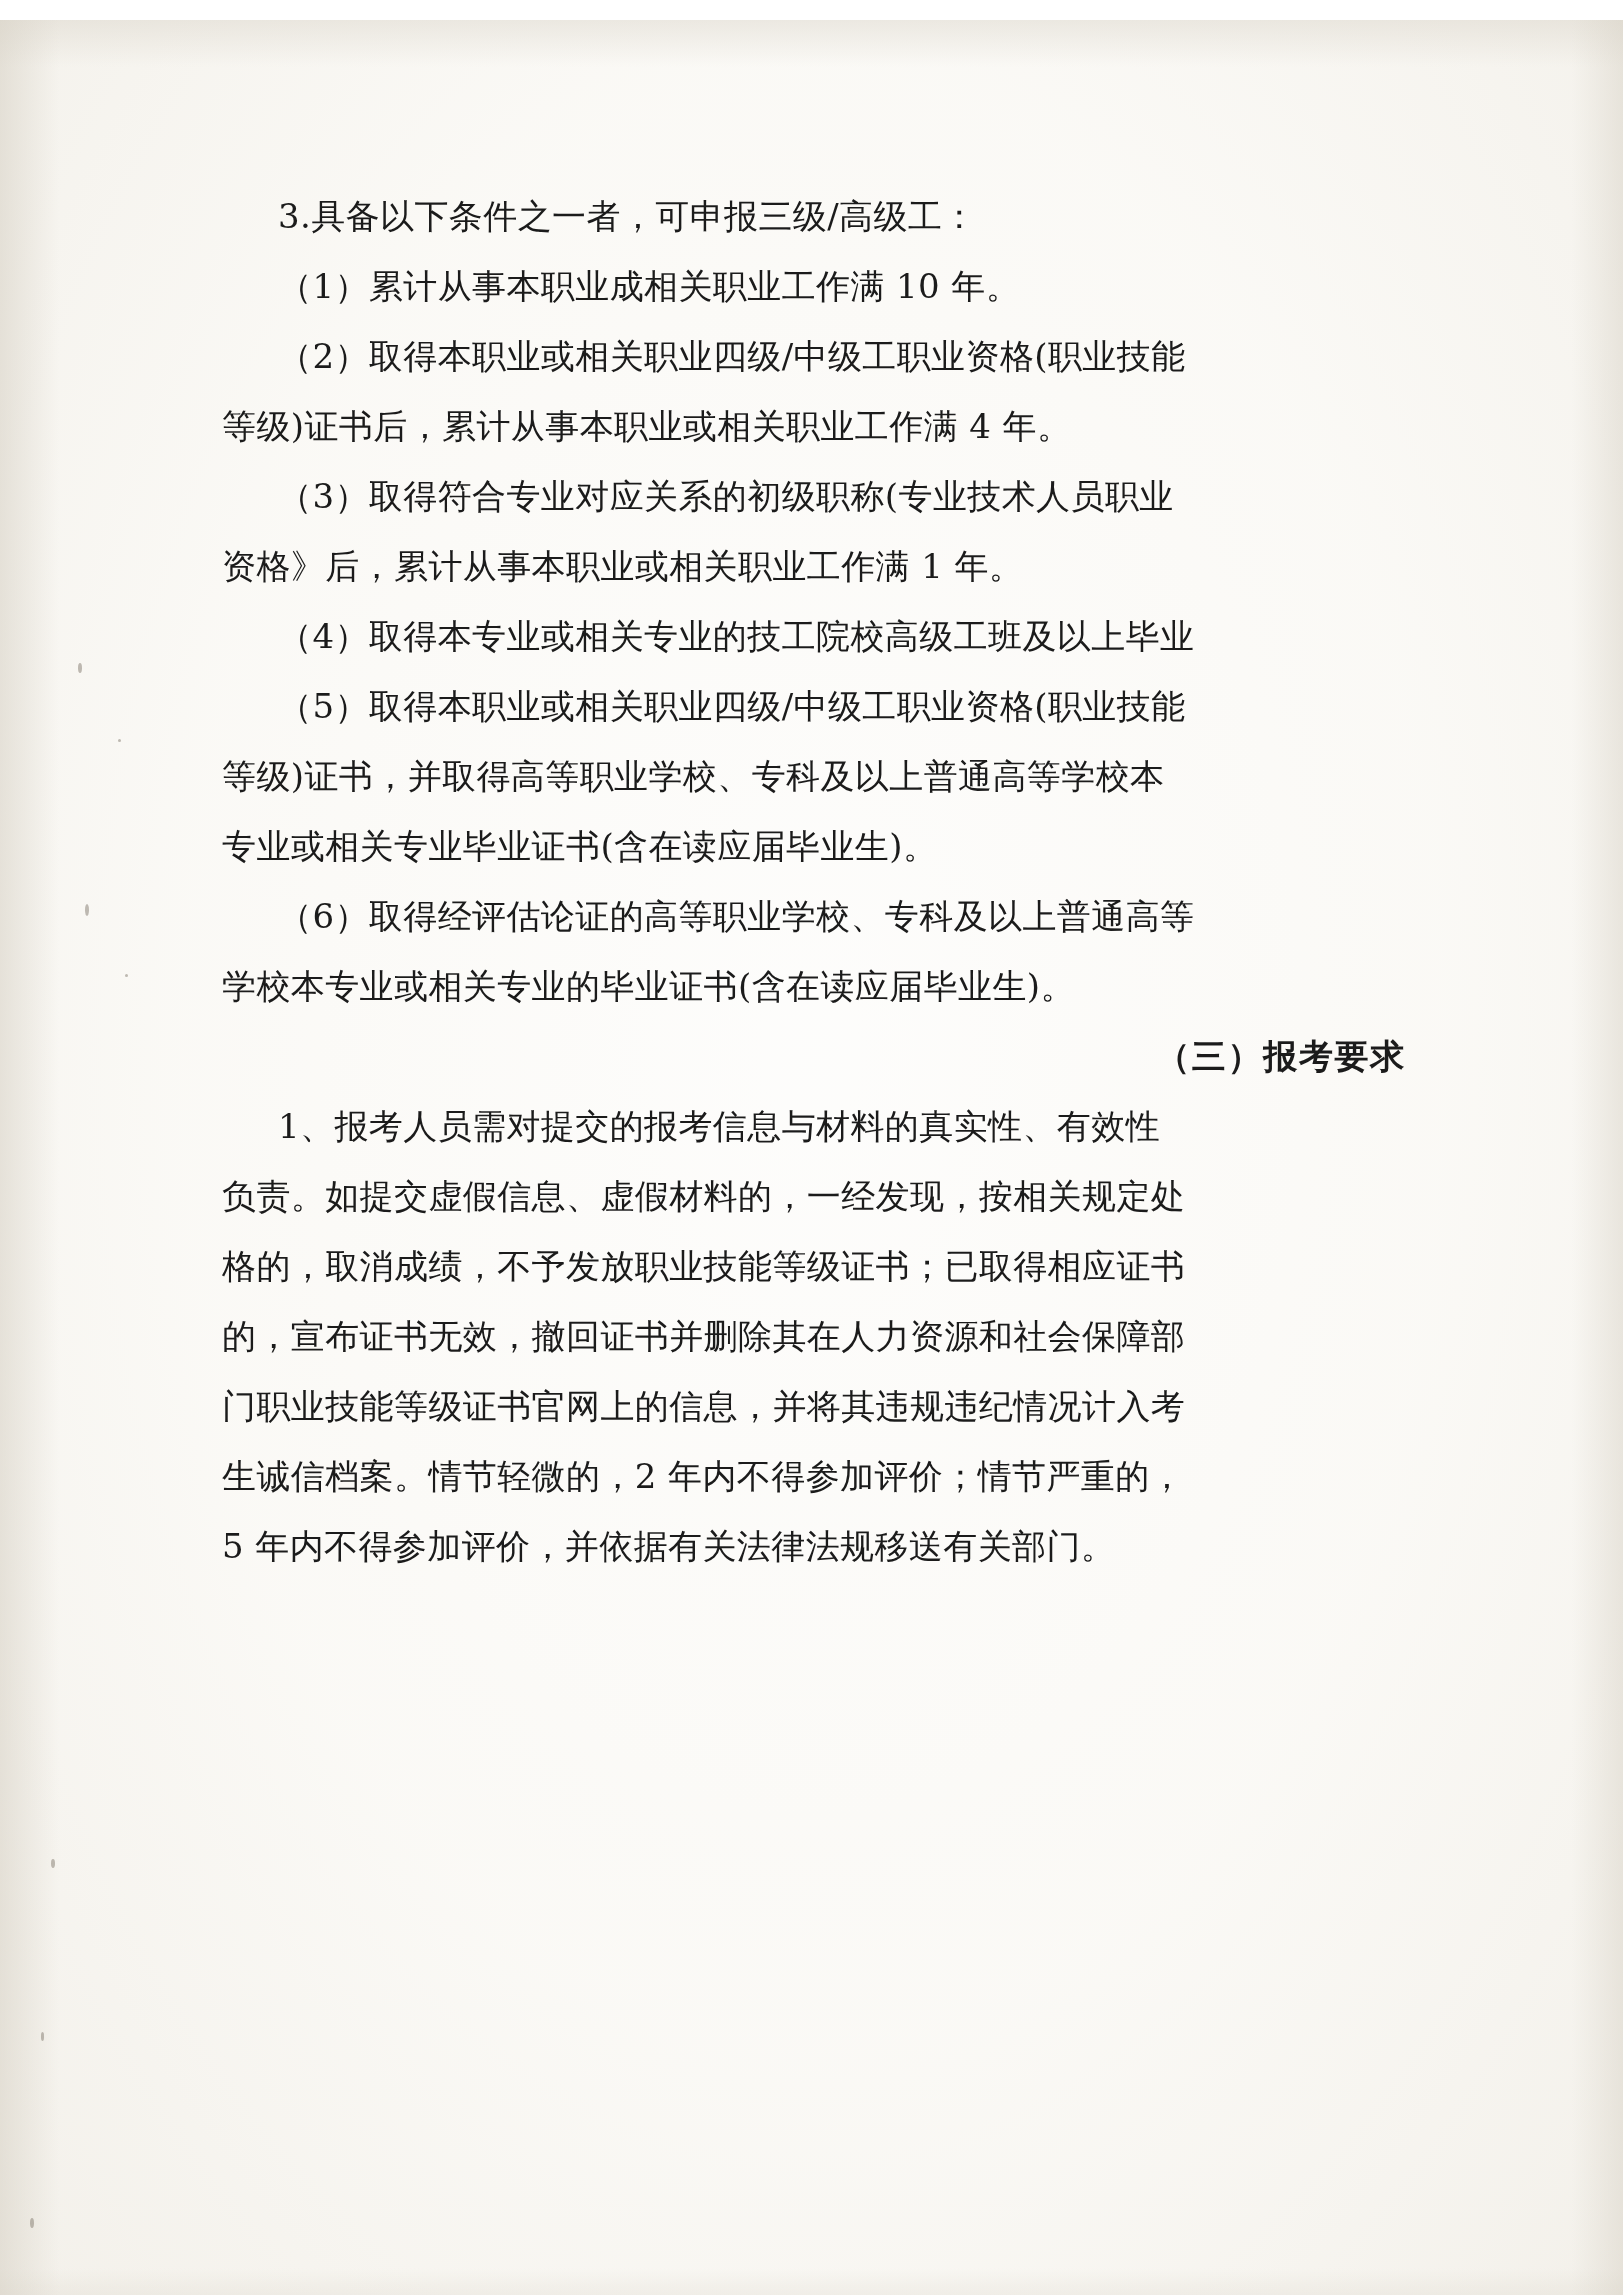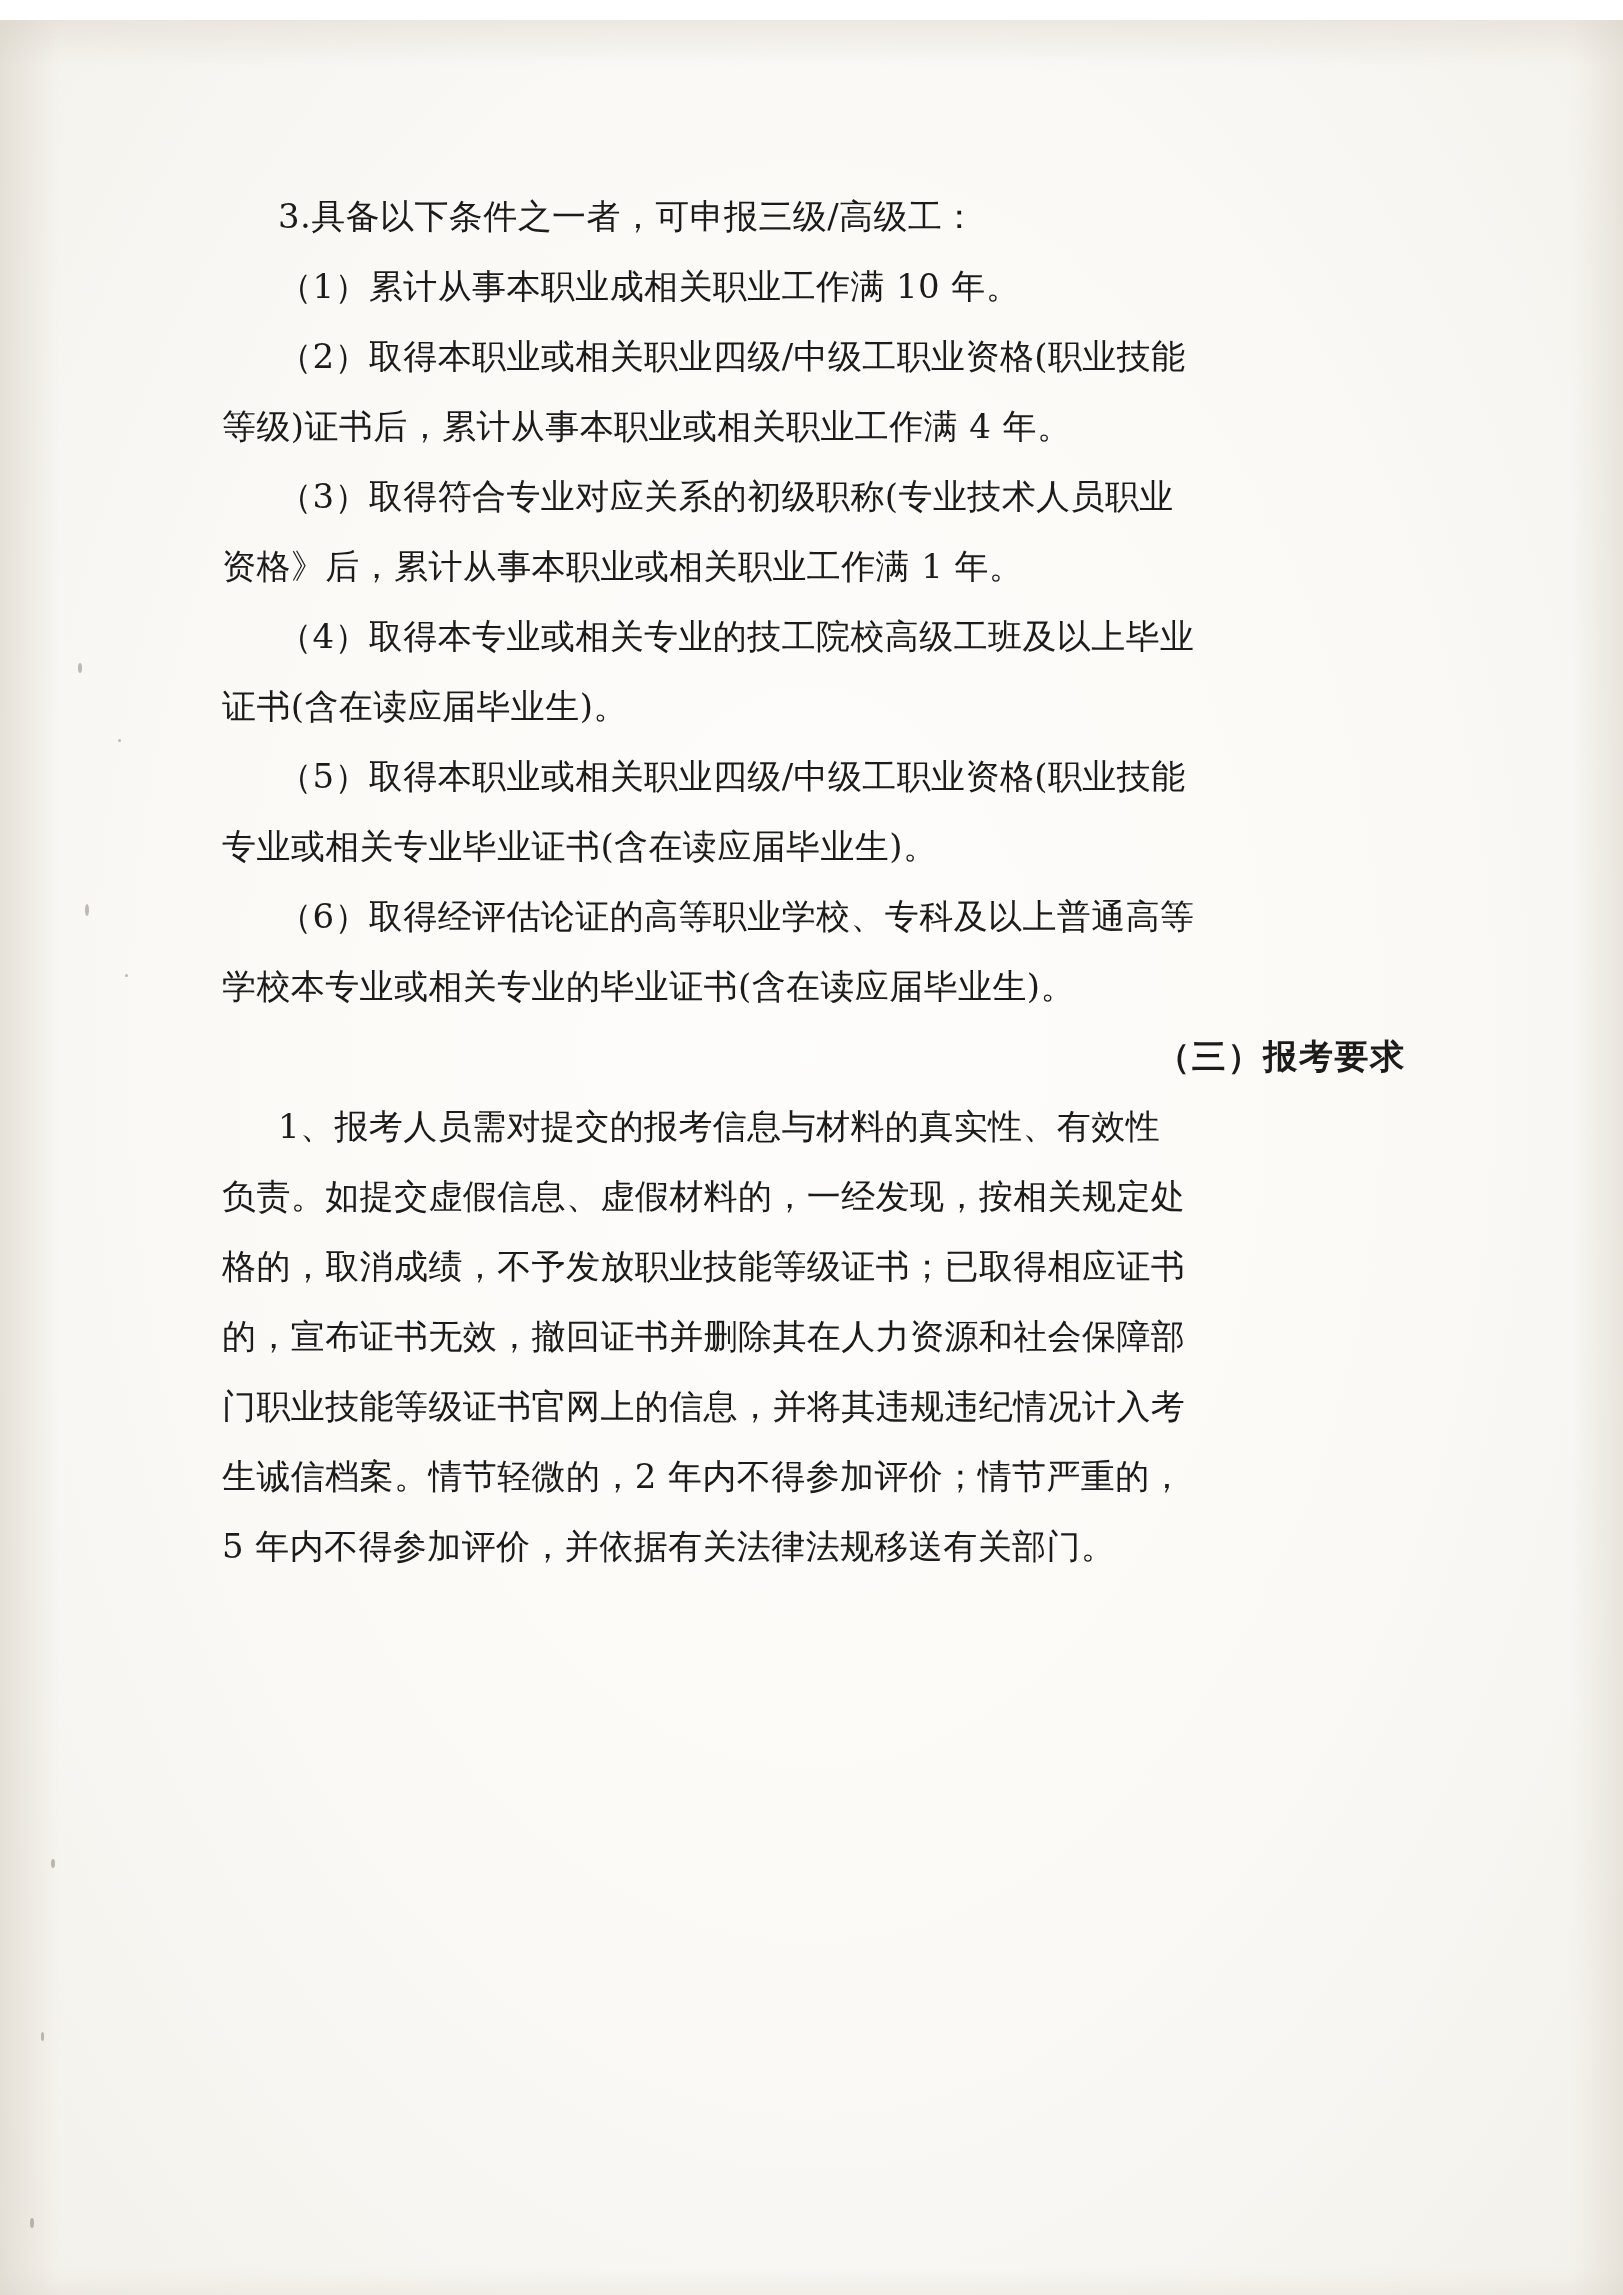--- a/index.html
+++ b/index.html
@@ -92,23 +92,23 @@
 
     <p class="line indent">（1）累计从事本职业成相关职业工作满 10 年。</p>
 
     <p class="line indent">（2）取得本职业或相关职业四级/中级工职业资格(职业技能</p>
     <p class="line">等级)证书后，累计从事本职业或相关职业工作满 4 年。</p>
 
     <p class="line indent">（3）取得符合专业对应关系的初级职称(专业技术人员职业</p>
     <p class="line">资格》后，累计从事本职业或相关职业工作满 1 年。</p>
 
     <p class="line indent">（4）取得本专业或相关专业的技工院校高级工班及以上毕业</p>
-    <p class="line">证书(含在读应届毕业生)。</p>
 
     <p class="line indent">（5）取得本职业或相关职业四级/中级工职业资格(职业技能</p>
+    <p class="line">等级)证书，并取得高等职业学校、专科及以上普通高等学校本</p>
     <p class="line">专业或相关专业毕业证书(含在读应届毕业生)。</p>
 
     <p class="line indent">（6）取得经评估论证的高等职业学校、专科及以上普通高等</p>
     <p class="line">学校本专业或相关专业的毕业证书(含在读应届毕业生)。</p>
 
     <p class="line heading">（三）报考要求</p>
 
     <p class="line indent">1、报考人员需对提交的报考信息与材料的真实性、有效性</p>
     <p class="line">负责。如提交虚假信息、虚假材料的，一经发现，按相关规定处</p>
     <p class="line">格的，取消成绩，不予发放职业技能等级证书；已取得相应证书</p>

